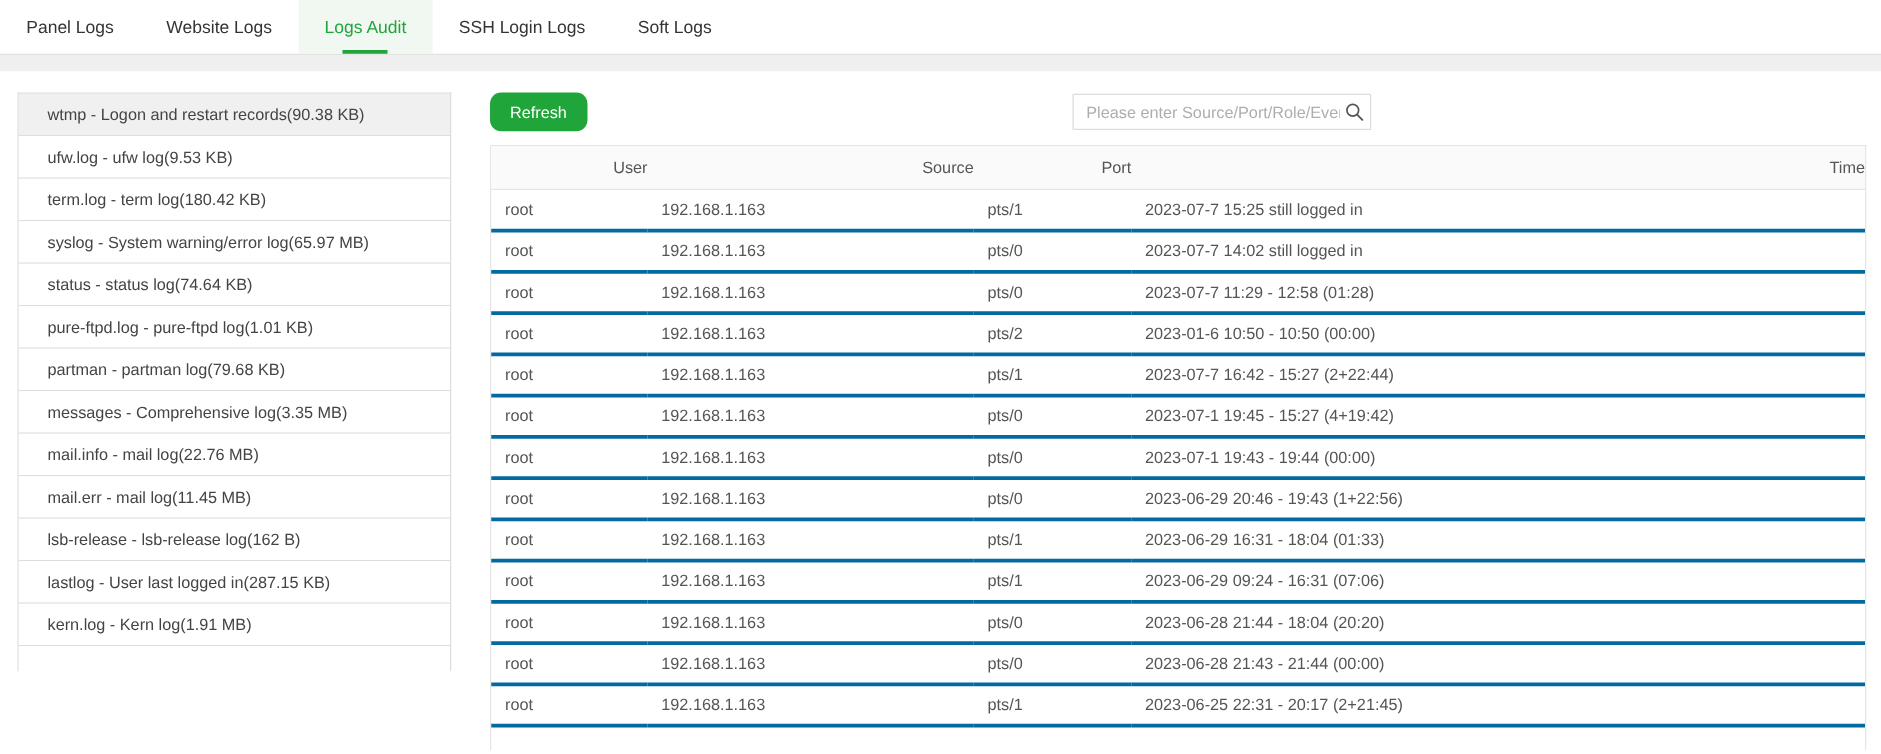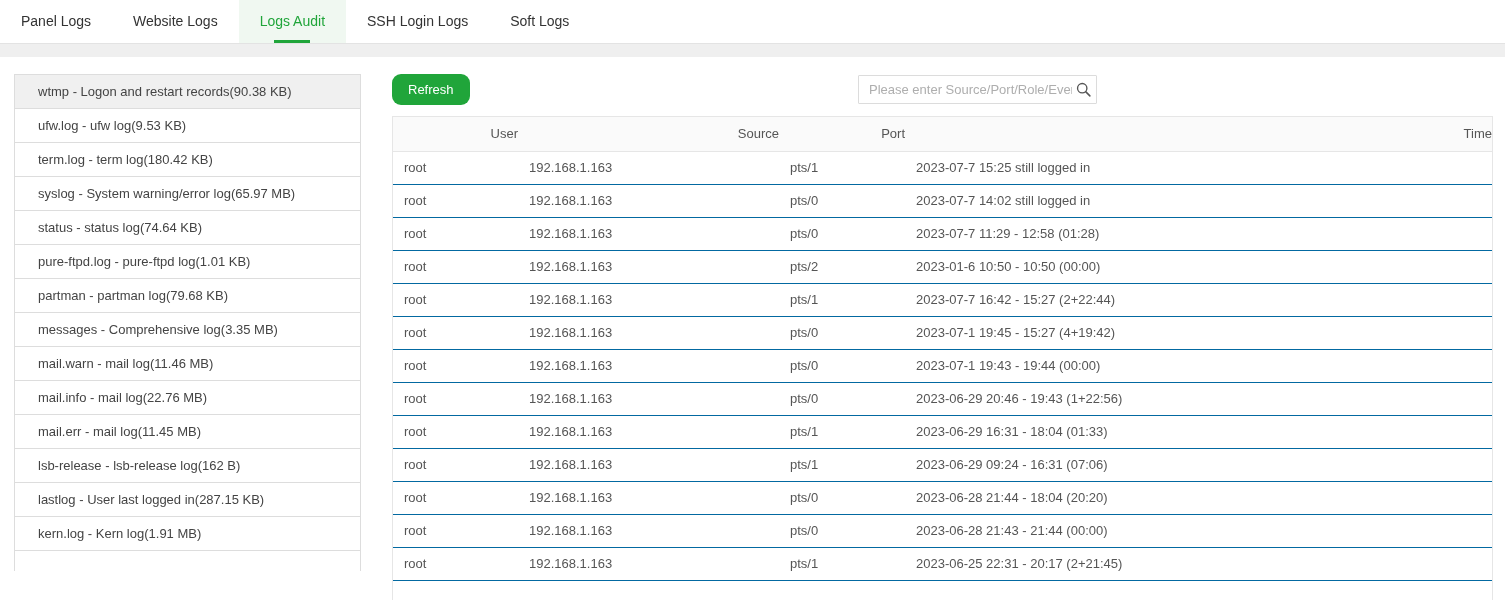--- a/index.html
+++ b/index.html
@@ -146,21 +146,21 @@
     height: 34px;
     padding-left: 11px;
     border-bottom: 1px solid #e6e6e6;
     white-space: nowrap;
   }
   td {
     height: 33px;
     padding-left: 11px;
     font-size: 13px;
     color: #555;
-    border-bottom: 1px solid #0369a1;
+    border-bottom: 3px solid #0369a1;
     white-space: nowrap;
     overflow: hidden;
   }
   tfoot td { height: 20px; border-bottom: none; }
 </style>
 </head>
 <body>
 
 <div class="tabbar" id="tabbar">
   <div class="tab">
@@ -213,23 +213,20 @@
   </div>
 
   <div class="side-item">
     <span>partman - partman log(79.68 KB)</span>
   </div>
 
   <div class="side-item">
     <span>messages - Comprehensive log(3.35 MB)</span>
   </div>
 
-  <div class="side-item">
-    <span>mail.warn - mail log(11.46 MB)</span>
-  </div>
 
 
   <div class="side-item">
     <span>mail.info - mail log(22.76 MB)</span>
   </div>
 
   <div class="side-item">
     <span>mail.err - mail log(11.45 MB)</span>
   </div>
 

